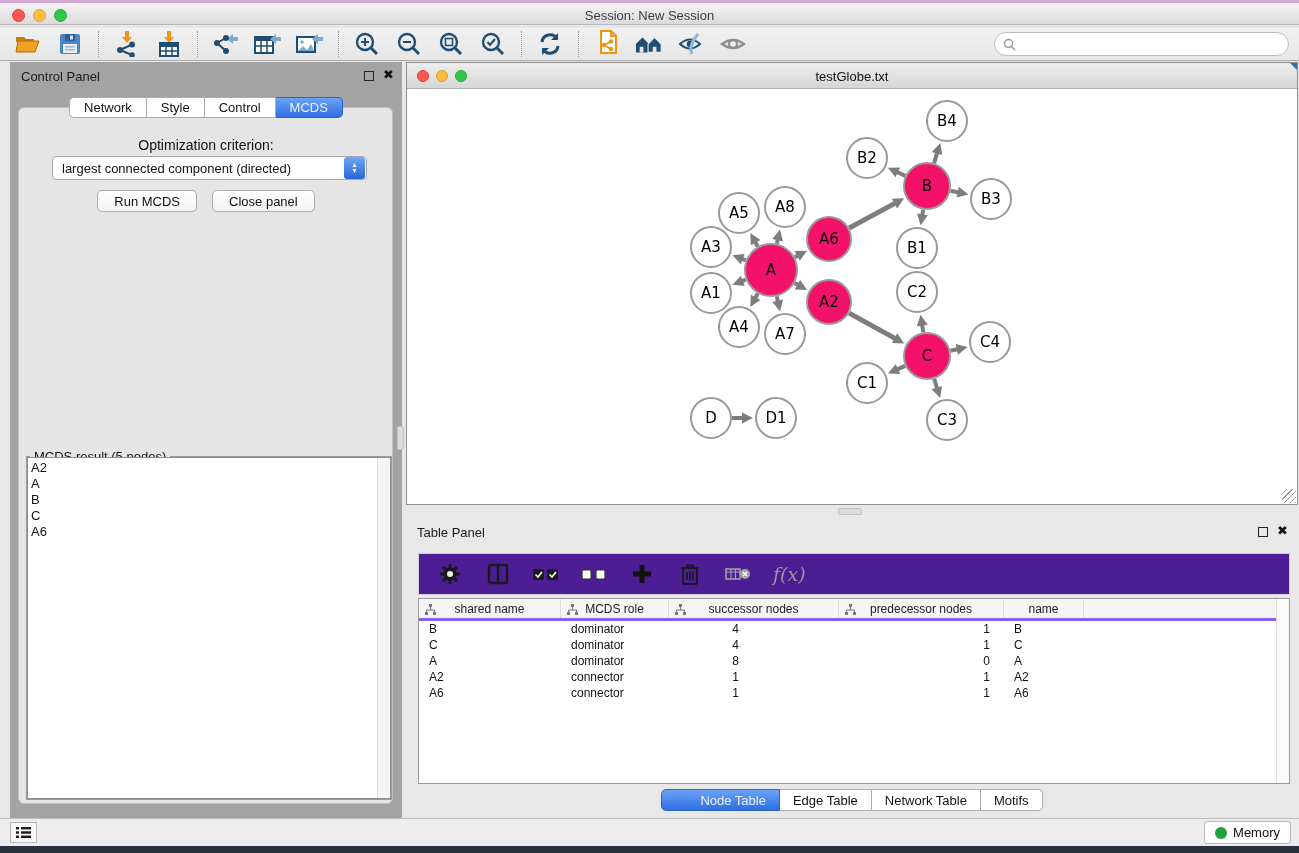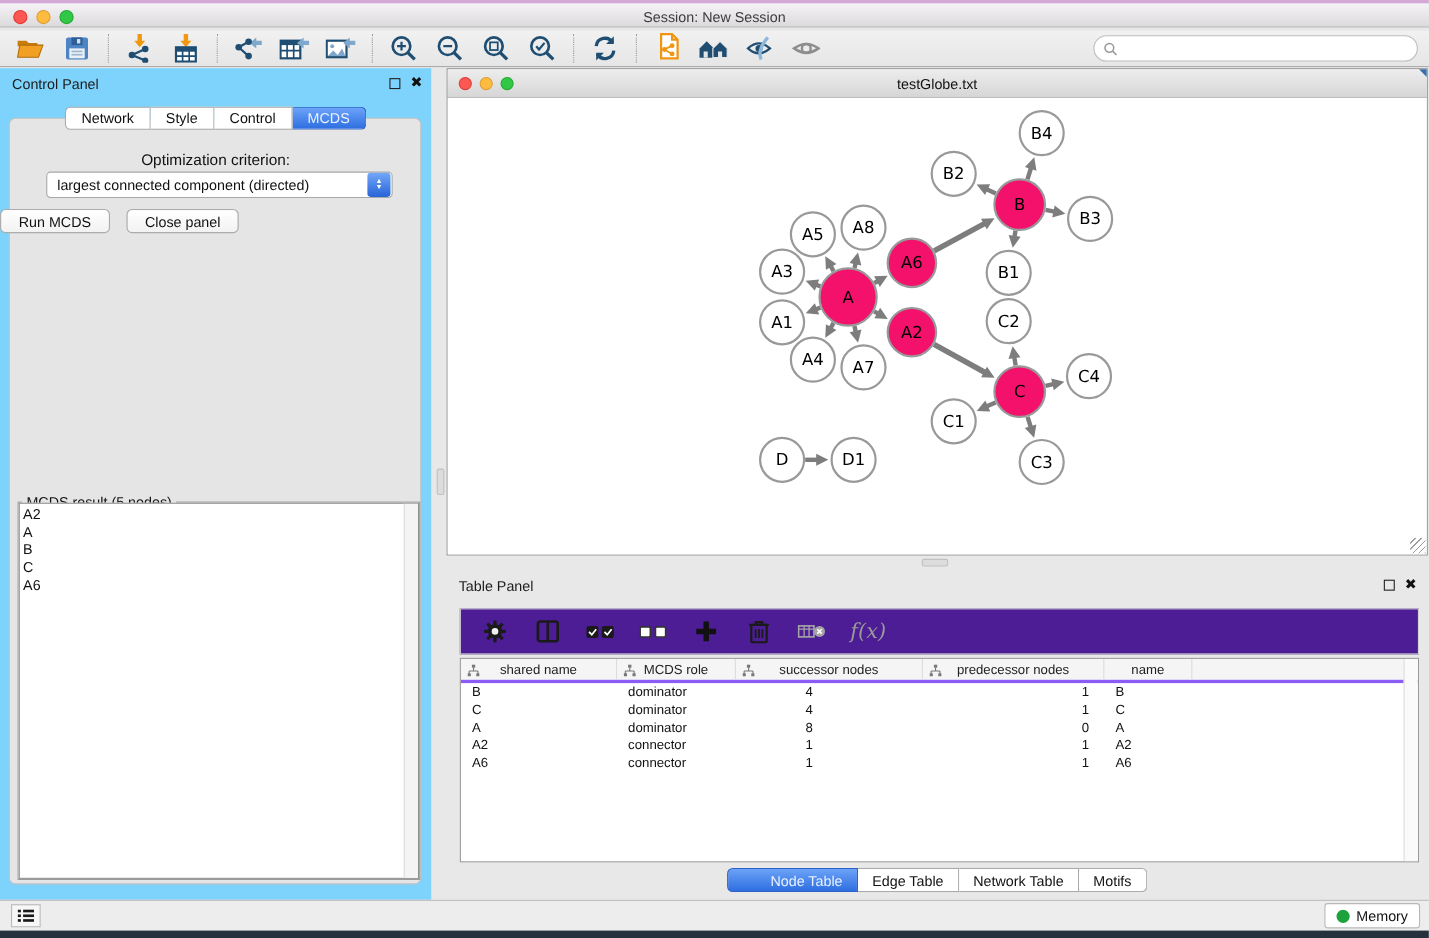--- a/index.html
+++ b/index.html
@@ -20,21 +20,21 @@
   .toolbar { position:absolute; left:0; top:28px; width:1299px; height:33px; background:linear-gradient(#F1F1F1,#E6E6E6);
     border-bottom:1px solid #ACACAC; display:flex; align-items:center; padding:0 10px; }
   .tb-group { display:flex; align-items:center; gap:14px; padding:0 14px; }
   .tb-sep { width:1px; height:26px; border-left:1px dotted #9a9a9a; }
   .tb-btn { width:28px; height:28px; display:flex; align-items:center; justify-content:center; }
   .searchbox { position:absolute; right:10px; top:4px; width:295px; height:24px; background:#fff;
     border:1px solid #BDBDBD; border-radius:12px; display:flex; align-items:center; padding-left:8px; }
   .searchbox input { border:none; outline:none; flex:1; font-size:12px; background:transparent; padding-left:5px; }
 
   
-  .control-panel { position:absolute; left:0; top:62px; width:392px; height:756px; background:#7dd3fc; }
+  .control-panel { position:absolute; left:10px; top:62px; width:392px; height:756px; background:#a3a3a3; }
   .panel-head { position:absolute; left:0; top:0; right:0; height:26px; }
   .panel-head .ph-title { position:absolute; left:11px; top:7px; font-size:13px; color:#1c1c1c; }
   .ph-float { position:absolute; top:9px; width:10px; height:10px; border:1.5px solid #222; background:transparent; }
   .ph-close { position:absolute; top:6px; font-size:13px; font-weight:bold; color:#111; line-height:14px; }
   .control-panel .ph-float { right:28px; } .control-panel .ph-close { right:8px; }
 
   .cp-box { position:absolute; left:8px; right:9px; top:45px; bottom:14px; background:#E5E5E5; border:1px solid #C2C2C2; border-radius:6px; }
 
   .cp-tabs { position:absolute; top:35px; left:0; right:0; display:flex; justify-content:center; z-index:3; }
   .cp-tab { height:21px; padding:0 14px; background:#fff; border:1px solid #ABABAB; border-left:none;
@@ -43,21 +43,21 @@
   .cp-tab:last-child { border-radius:0 5px 5px 0; }
   .cp-tab.active { background:linear-gradient(#6CA2F8,#2E6FE0); border-color:#2E62C8; color:#EAF1FF; }
 
   .opt-label { position:absolute; left:0; right:0; top:75px; text-align:center; font-size:14px; color:#111; }
   .dropdown { position:absolute; left:42px; top:94px; width:315px; height:24px; background:#fff; border:1px solid #A8A8A8;
     border-radius:4px; display:flex; align-items:center; }
   .dropdown .dd-text { flex:1; font-size:13px; padding-left:9px; color:#111; white-space:nowrap; overflow:hidden; }
   .dd-stepper { width:21px; height:22px; border-radius:3px; margin-right:1px; background:linear-gradient(#72A8F9,#2764D6);
     display:flex; flex-direction:column; align-items:center; justify-content:center; color:#fff; }
   .dd-stepper span { font-size:6.5px; line-height:6px; }
-  .cp-buttons { position:absolute; left:0; right:0; top:128px; display:flex; justify-content:flex-start; gap:15px; }
+  .cp-buttons { position:absolute; left:0; right:0; top:128px; display:flex; justify-content:center; gap:15px; }
   .btn { height:22px; padding:0 16px; background:linear-gradient(#FFFFFF,#F2F2F2); border:1px solid #ACACAC; border-radius:5px;
     font-size:13px; color:#111; display:flex; align-items:center; }
 
   .mcds-fieldset { position:absolute; left:16px; right:10px; top:394px; bottom:18px; border:1px solid #9a9a9a; }
   .mcds-legend { position:absolute; top:-8px; left:3px; background:#E5E5E5; padding:0 4px; font-size:13px; color:#111; }
   .mcds-list { position:absolute; inset:0; background:#fff; border:1px solid #8f8f8f; margin:0; padding:2px 0 0 3px; overflow:hidden; }
   .mcds-item { font-size:13px; line-height:16px; color:#111; }
   .mcds-scroll { position:absolute; right:0; top:0; bottom:0; width:13px; background:#F4F4F4; border-left:1px solid #DDD; }
 
   

